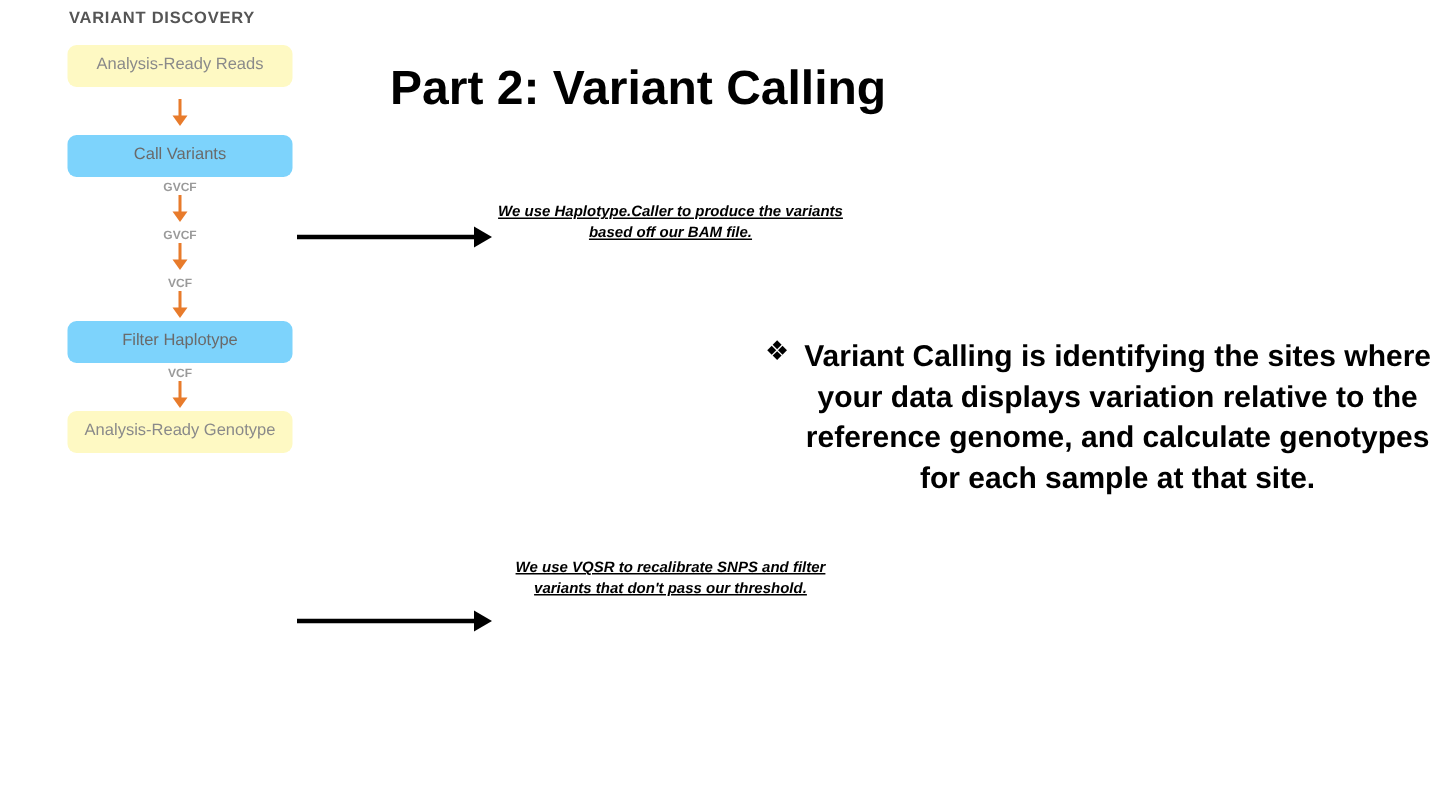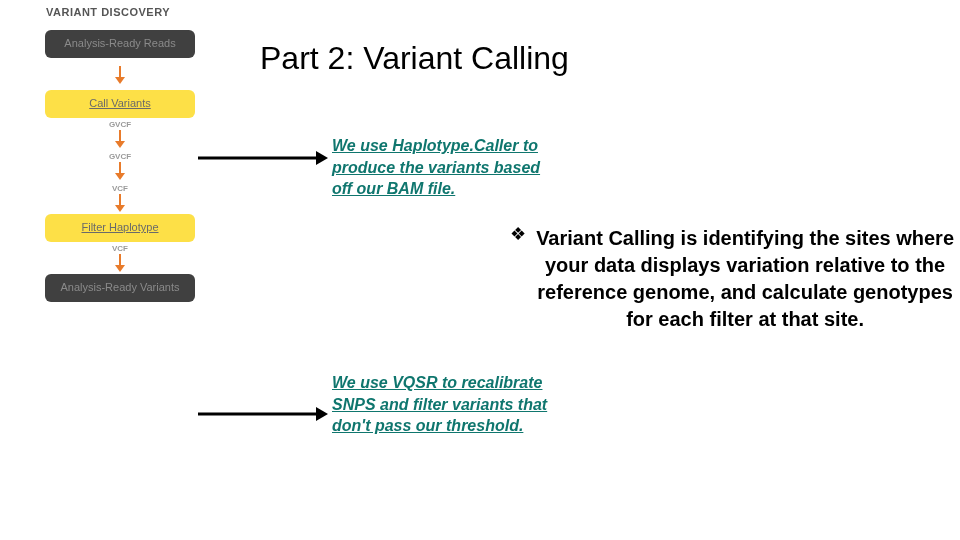--- a/index.html
+++ b/index.html
@@ -38,28 +38,27 @@
       display: flex;
       align-items: center;
       justify-content: center;
       font-size: 11px;
       color: #6b6b6b;
       padding: 6px 4px;
       text-align: center;
       line-height: 1.2;
     }
     .wf-box.light {
-      background: #404040;
+      background: #fef9c3;
       color: #8a8a8a;
     }
     .wf-box.mid {
-      background: #fde047;
+      background: #7dd3fc;
       color: #6a6a6a;
       font-weight: 500;
-      text-decoration: underline;
     }
     .wf-arrow {
       height: 28px;
       display: flex;
       flex-direction: column;
       align-items: center;
       justify-content: center;
       margin: 2px 0;
     }
     .wf-arrow .label {
@@ -69,21 +68,21 @@
       margin-bottom: 1px;
     }
     .wf-arrow svg { display: block; }
 
     
     .title {
       position: absolute;
       left: 260px;
       top: 40px;
       font-size: 32px;
-      font-weight: 400;
+      font-weight: 700;
       color: #000;
     }
 
     
     .connector1 {
       position: absolute;
       left: 198px;
       top: 148px;
       width: 130px;
       height: 20px;
@@ -92,25 +91,26 @@
       position: absolute;
       left: 198px;
       top: 404px;
       width: 130px;
       height: 20px;
     }
 
     
     .anno {
       position: absolute;
-      font-size: 16px;
+      font-size: 10px;
       font-style: italic;
       font-weight: 600;
-      color: #0f766e;
+      color: #000000;
       text-decoration: underline;
+      text-align: center;
       line-height: 1.35;
     }
     .anno1 { left: 332px; top: 135px; width: 230px; }
     .anno2 { left: 332px; top: 372px; width: 230px; }
 
     
     .desc-block {
       position: absolute;
       left: 510px;
       top: 225px;
@@ -186,34 +186,34 @@
 
   <div class="wf-arrow">
     <span class="label">VCF</span>
     <svg width="14" height="18">
         <line x1="7" y1="0" x2="7" y2="12" stroke="#e87b2b" stroke-width="2"></line>
         <polygon points="2,11 12,11 7,18" fill="#e87b2b"></polygon>
       </svg>
   </div>
 
   <div class="wf-box light">
-      <span>Analysis-Ready Variants</span>
+      <span>Analysis-Ready Genotype</span>
     </div>
 </div>
 
 <div class="title">Part 2:  Variant Calling</div>
 
 <svg class="connector1" viewBox="0 0 130 20">
   <line x1="0" y1="10" x2="118" y2="10" stroke="#000" stroke-width="3"></line>
   <polygon points="118,3 118,17 130,10" fill="#000"></polygon>
 </svg>
 <svg class="connector2" viewBox="0 0 130 20">
   <line x1="0" y1="10" x2="118" y2="10" stroke="#000" stroke-width="3"></line>
   <polygon points="118,3 118,17 130,10" fill="#000"></polygon>
 </svg>
 
 <div class="anno anno1">We use Haplotype.Caller to produce the variants based off our BAM file.</div>
 <div class="anno anno2">We use VQSR to recalibrate SNPS and filter variants that don't pass our threshold.</div>
 
 <div class="desc-block">
   <span class="desc-bullet">❖</span>
-  <div class="desc-text">Variant Calling is identifying the sites where your data displays variation relative to the reference genome, and calculate genotypes for each filter at that site.</div>
+  <div class="desc-text">Variant Calling is identifying the sites where your data displays variation relative to the reference genome, and calculate genotypes for each sample at that site.</div>
 </div>
 
 </body></html>

